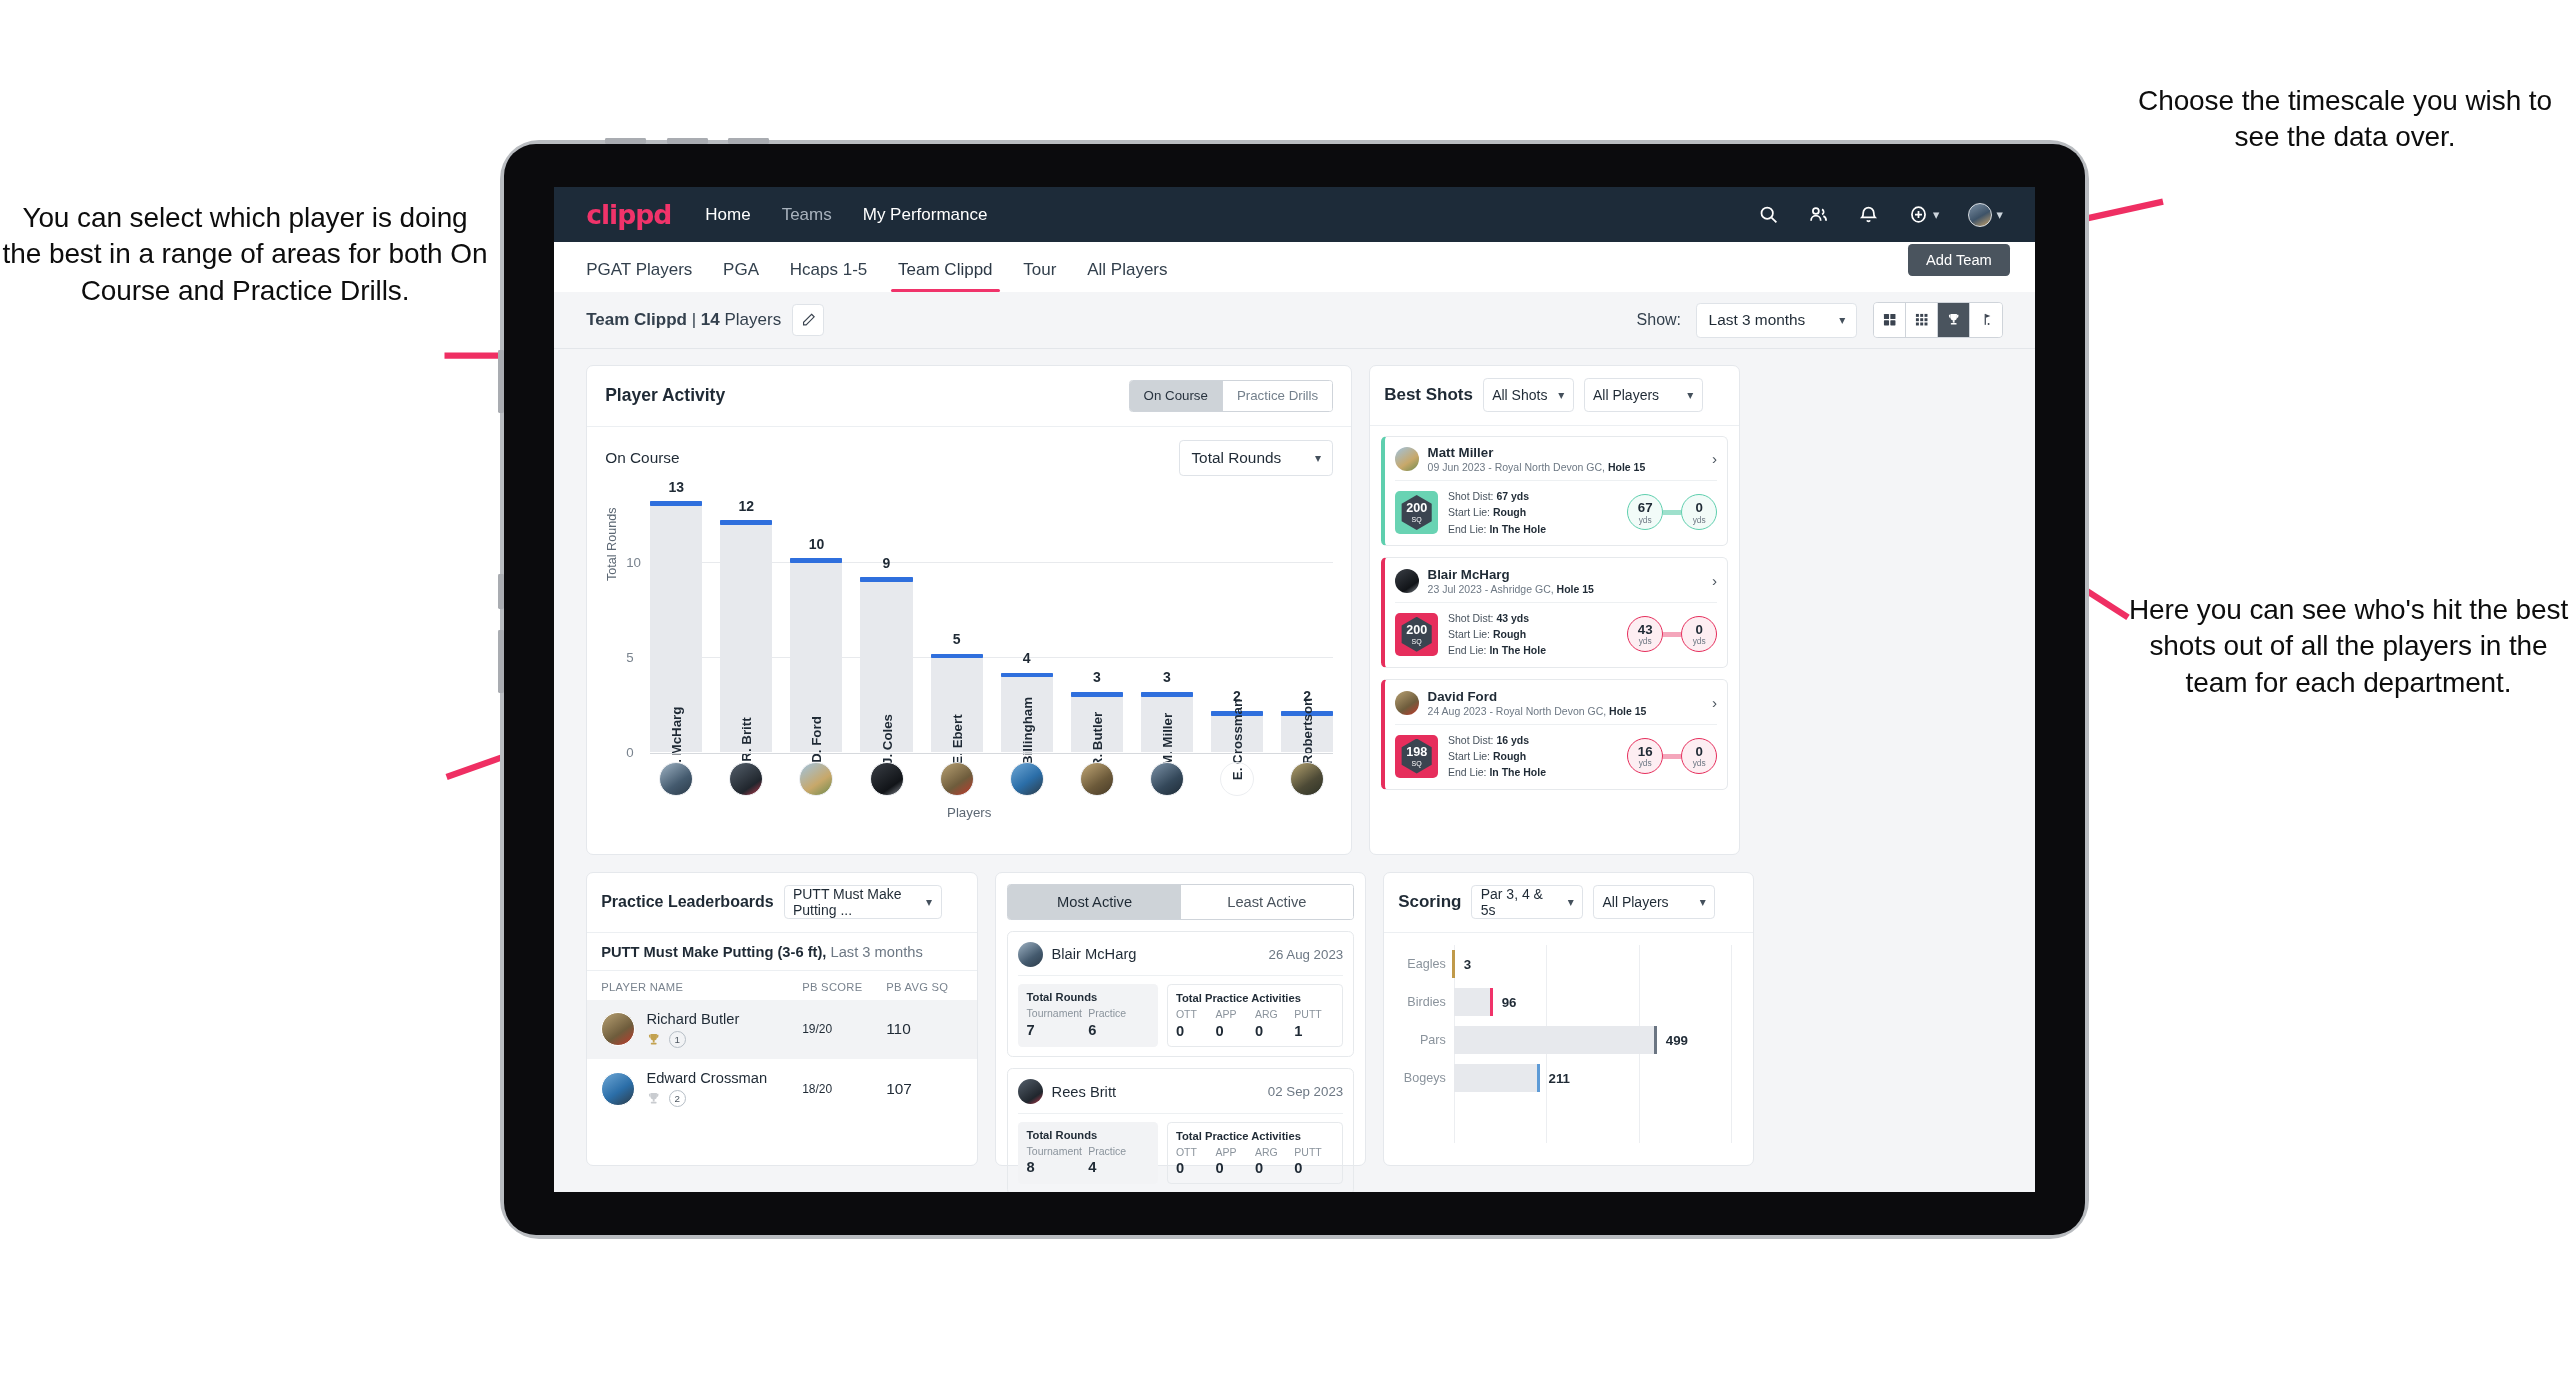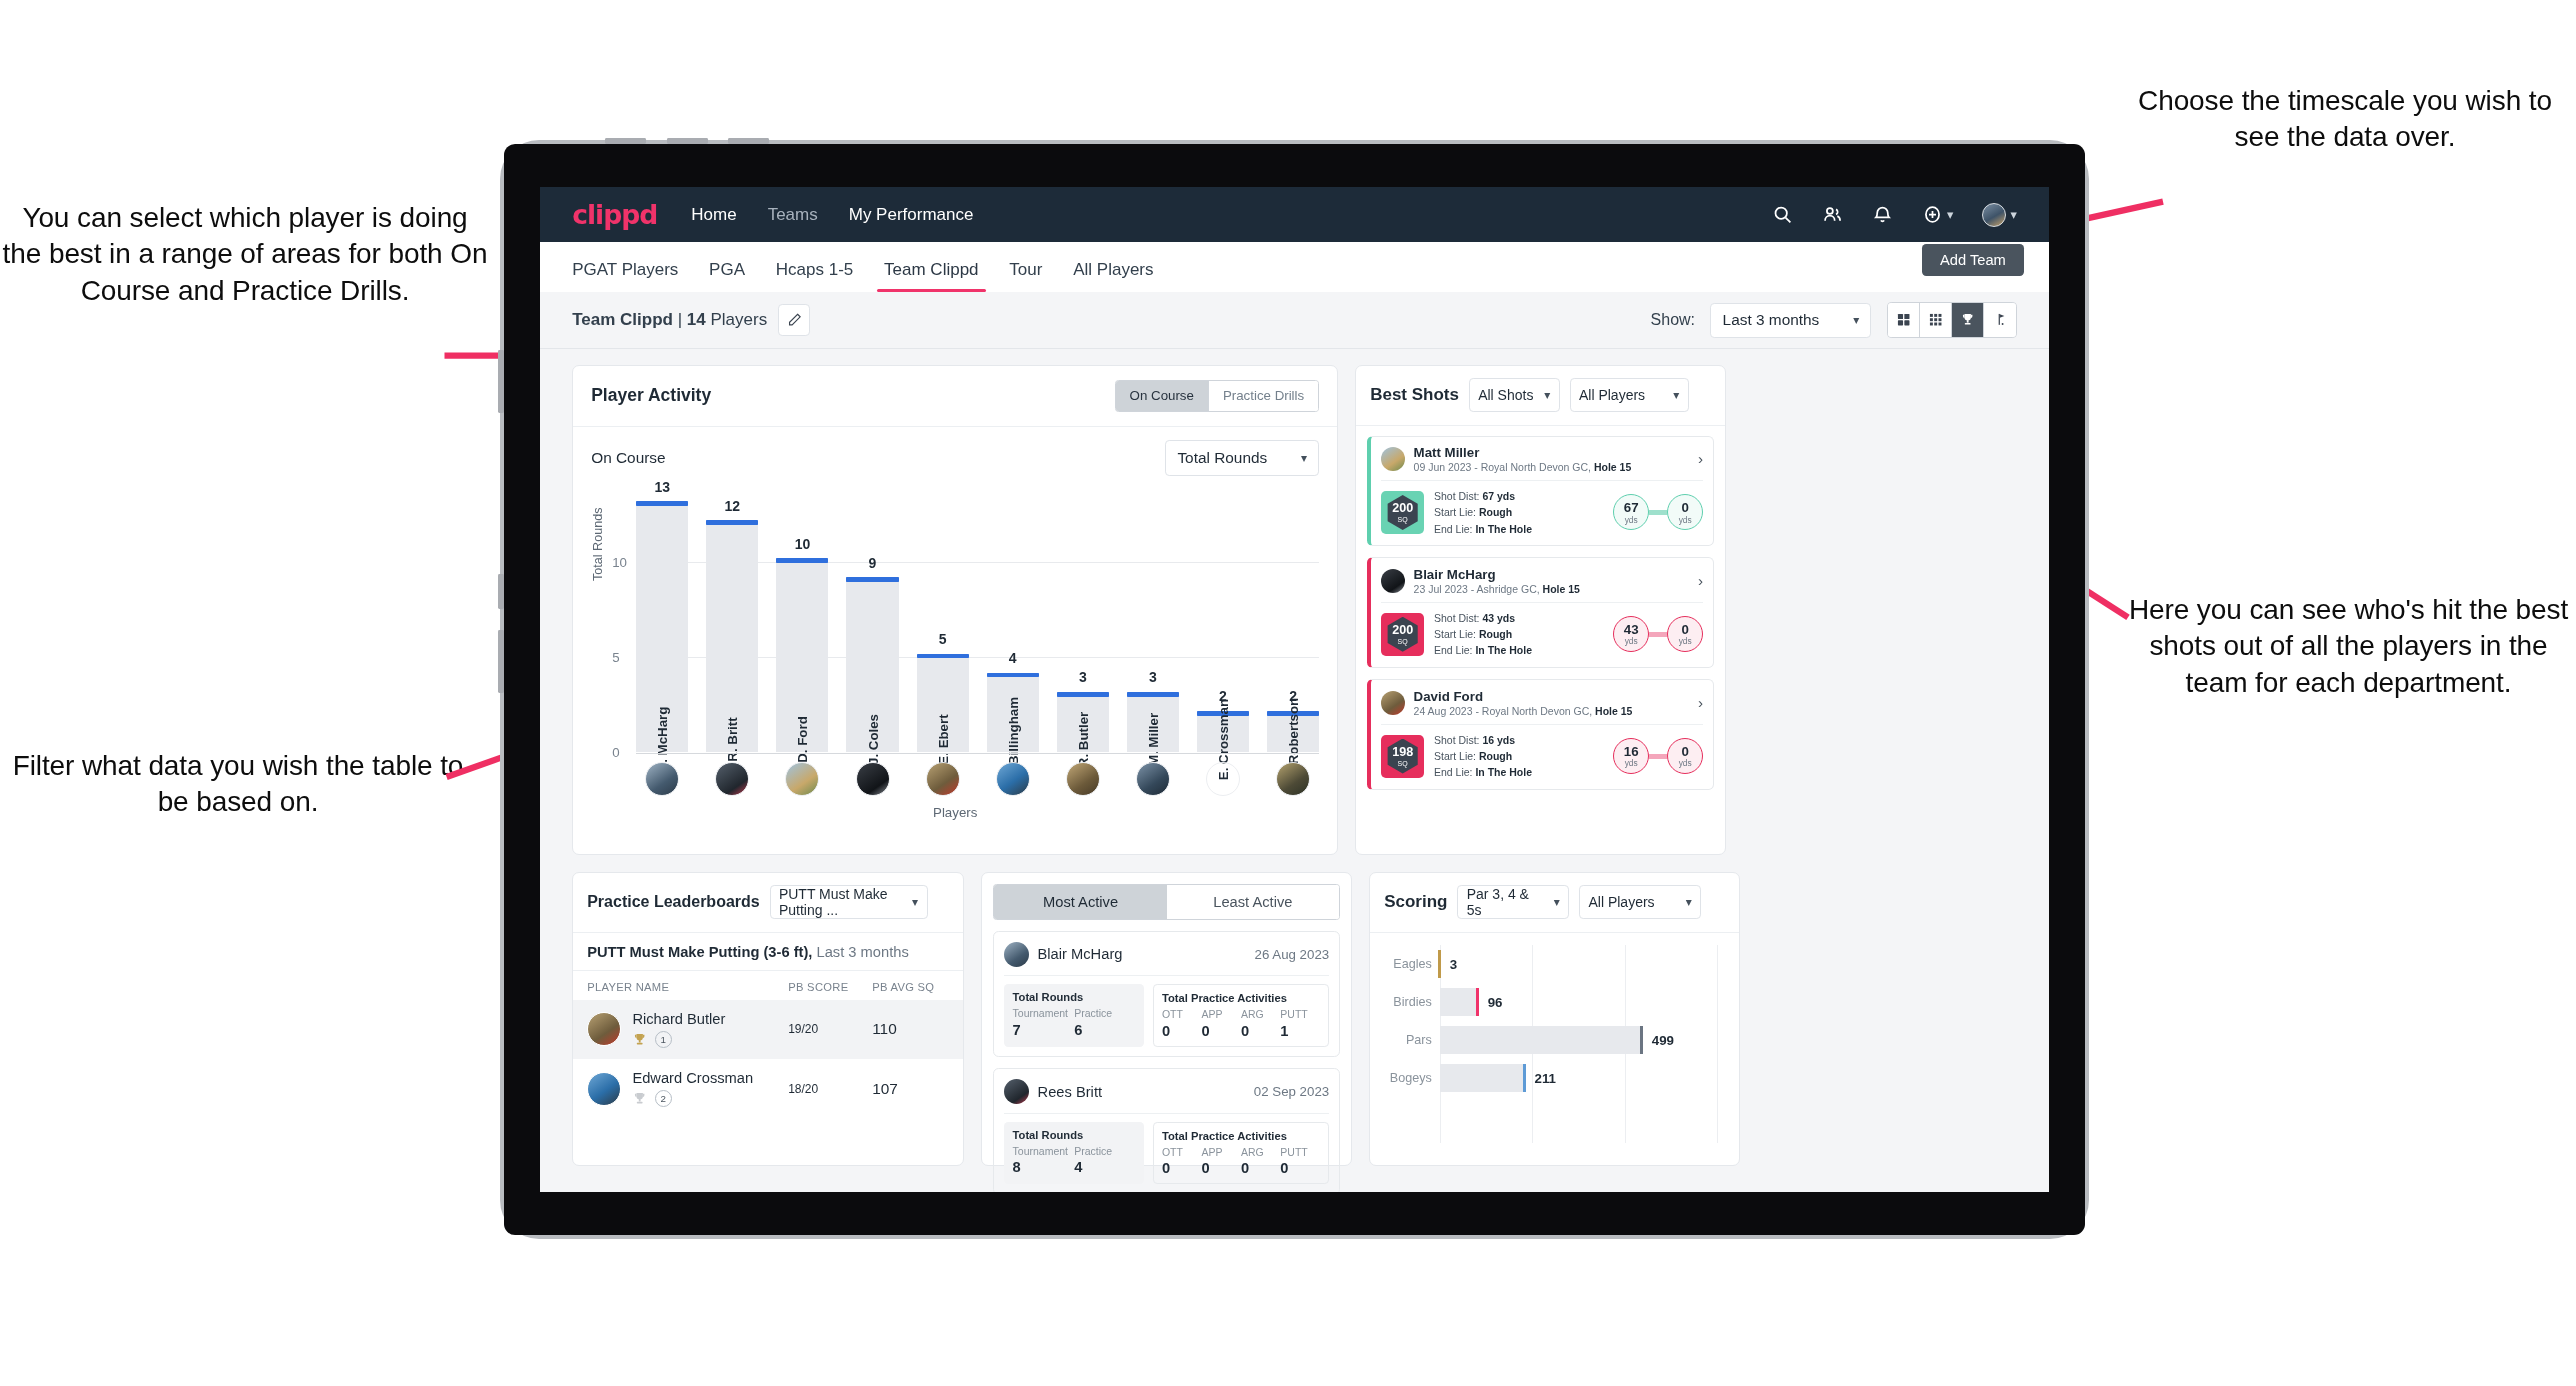--- a/index.html
+++ b/index.html
@@ -30,22 +30,22 @@
   #tablet {
     position: absolute; left: 500px; top: 140px;
     width: 1589px; height: 1099px;
     background: #b9bcc0;
     border-radius: 39px;
     padding: 4.2px;
   }
   #tablet-inner {
     width: 100%; height: 100%;
     background: #0b0b0d;
-    border-radius: 11px;
-    padding: 43px 36px;
+    border-radius: 32px;
+    padding: 43px 50px;
     position: relative;
     overflow: hidden;
   }
   .btn-bump {
     position: absolute; background: #a9acb1; border-radius: 1.4px;
   }
   .screen {
     width: 100%; height: 100%;
     background: #f4f5f7;
     overflow: hidden;
@@ -299,23 +299,20 @@
 </style>
 </head>
 <body>
 
 <div id="stage">
 
   <div class="anno" style="left:0px; top:200px; width:490px;">
     <p>You can select which player is doing the best in a range of areas for both On Course and Practice Drills.</p>
   </div>
 
-  <div class="anno" style="left:0px; top:748px; width:476px;">
-    <p>Filter what data you wish the table to be based on.</p>
-  </div>
 
   <div class="anno" style="left:2121px; top:83px; width:448px;">
     <p>Choose the timescale you wish to see the data over.</p>
   </div>
 
   <div class="anno" style="left:2121px; top:592px; width:455px;">
     <p>Here you can see who's hit the best shots out of all the players in the team for each department.</p>
   </div>
 
   <svg class="arrow" style="left:441px; top:336px; width:861px; height:182px;" viewBox="0 0 1230 260" width="861" height="182">

